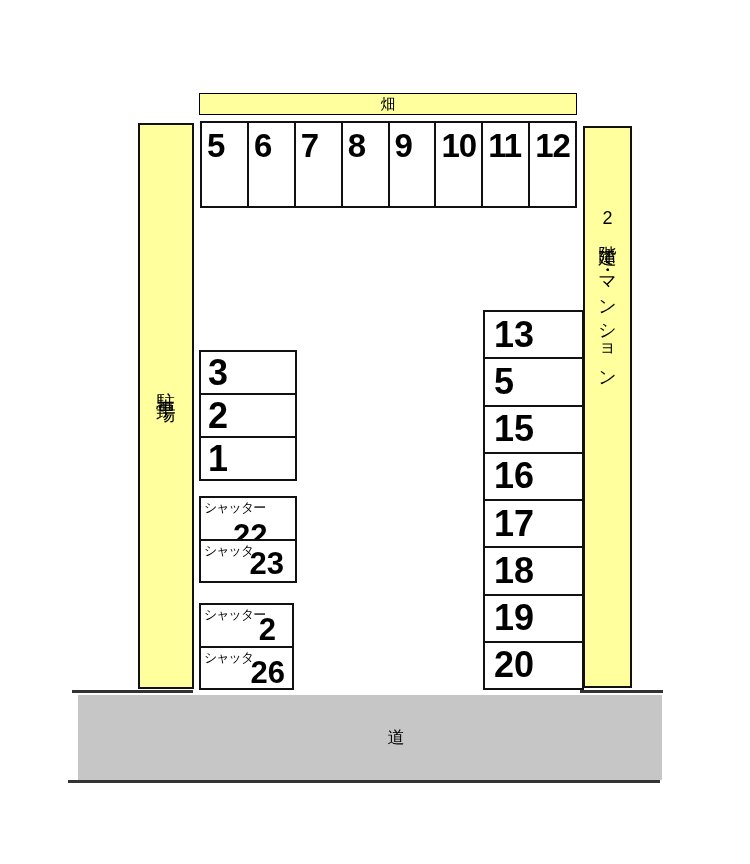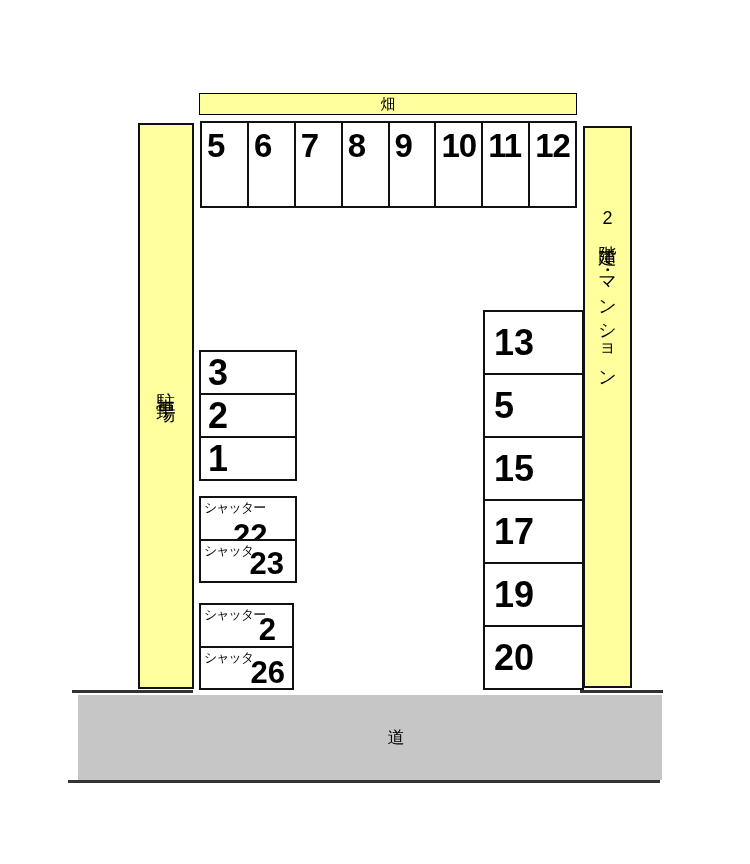--- a/index.html
+++ b/index.html
@@ -167,21 +167,23 @@
     <div class="row">
       <span class="shutter-label">シャッタ</span>
       <span class="shutter-number num-26">26</span>
     </div>
   </div>
 
   <div class="abs stack right-group">
     <div class="row">13</div>
     <div class="row">5</div>
     <div class="row">15</div>
+    <div class="row">16</div>
     <div class="row">17</div>
+    <div class="row">18</div>
     <div class="row">19</div>
     <div class="row">20</div>
   </div>
 
   <div class="abs road-line road-line-left"></div>
   <div class="abs road-line road-line-right"></div>
   <div class="abs road-line road-line-bottom"></div>
 
   <div class="abs road-strip">
     <span>道</span>

